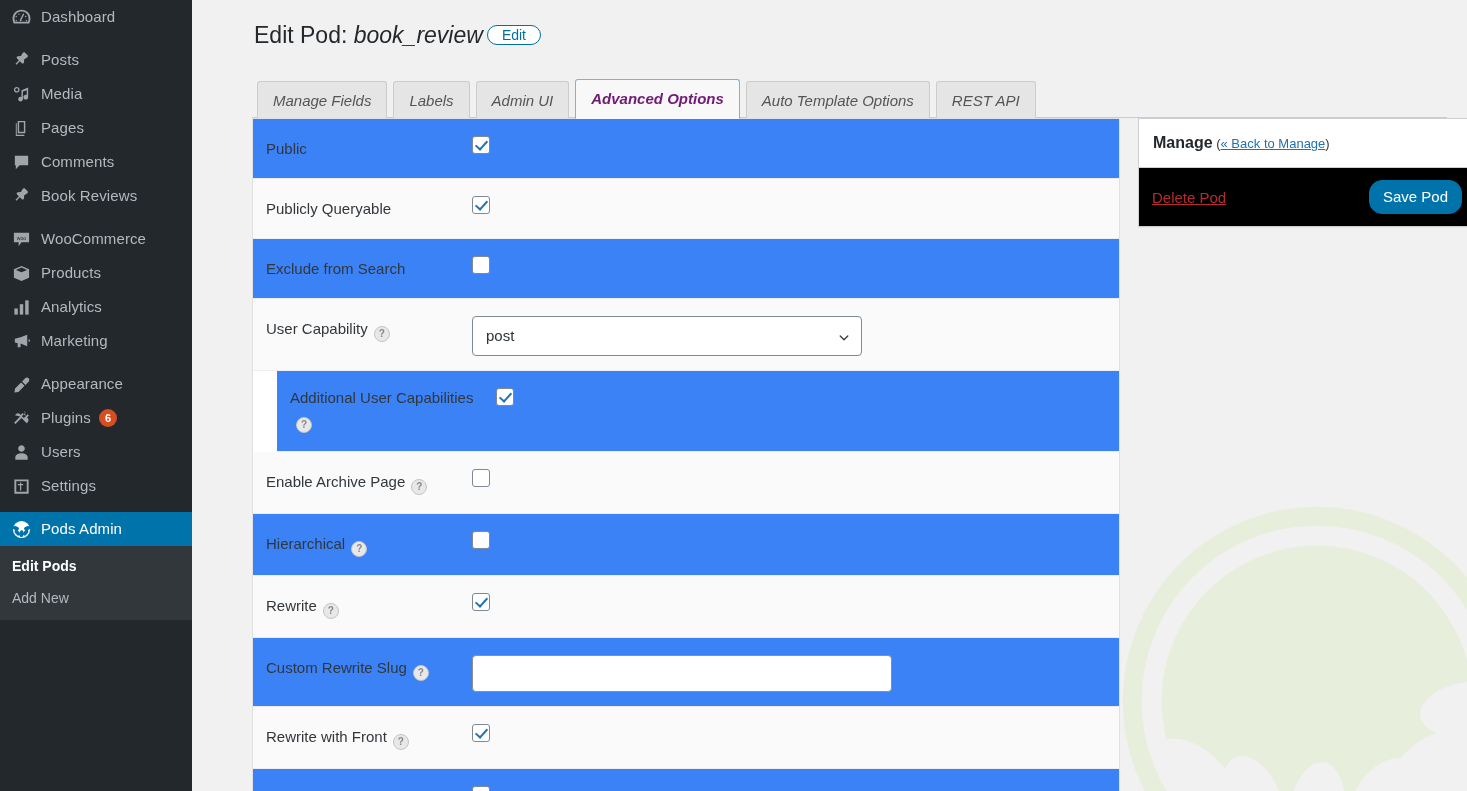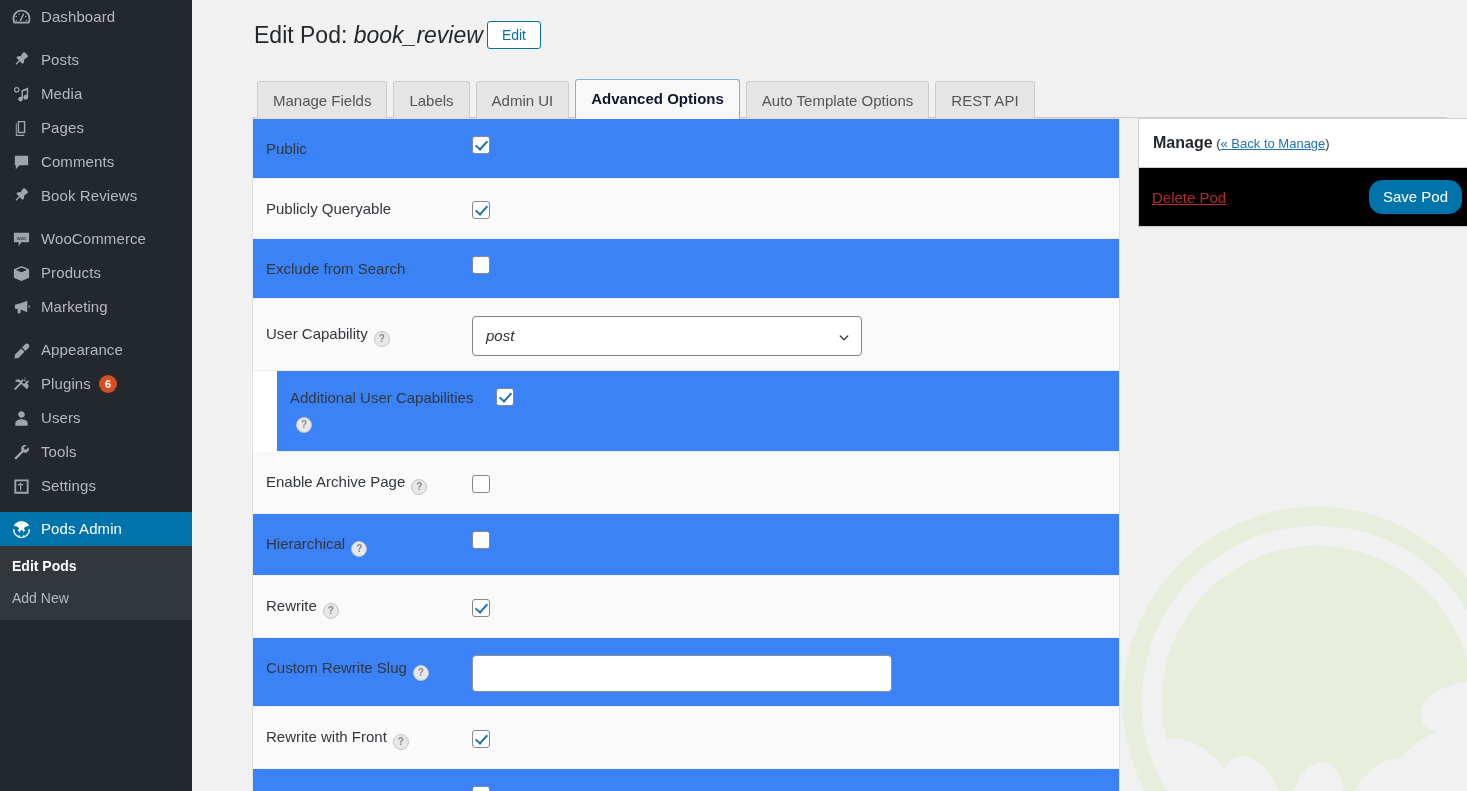--- a/index.html
+++ b/index.html
@@ -102,39 +102,40 @@
     font-size: 23px;
     font-weight: 400;
     color: #23282d;
     line-height: 29px;
     white-space: nowrap;
   }
   .page-title em { font-style: italic; }
   .edit-btn {
     margin-left: 4px;
     display: inline-flex; align-items: center; justify-content: center;
-    height: 28px;
+    height: 20px;
     padding: 0 14px;
     background: #fff;
     border: 1px solid #0071a1;
-    border-radius: 3px;
+    border-radius: 11px;
     color: #0071a1;
     font-size: 14px;
     font-weight: 400;
     cursor: pointer;
     line-height: 34px;
   }
 
   
   .tabs {
     position: relative;
     display: flex; align-items: flex-end;
     padding-left: 23px;
     height: 46px;
     margin-top: 14px;
+    font-style: italic;
   }
   .tabs::after {
     content: "";
     position: absolute;
     left: 18px; right: 20px; bottom: 0;
     height: 1px;
     background: #ccc;
   }
   .tab {
     position: relative;
@@ -149,21 +150,21 @@
     color: #555;
     font-size: 15px;
     cursor: pointer;
     z-index: 1;
     line-height: 35px;
   }
   .tab.active {
     background: #f8f8f8;
     border: 1px solid #7ab3dd;
     border-bottom: 1px solid #f8f8f8;
-    color: #0f172a;
+    color: #701a75;
     font-weight: 600;
     height: 40px;
     margin-bottom: -1px;
     z-index: 3;
     line-height: 38px;
   }
 
   
   .cols { display: flex; align-items: flex-start; padding: 0 20px 0 18px; }
   .col-main { width: 868px; flex: 0 0 868px; }
@@ -175,21 +176,21 @@
     background: #fff;
     border: 1px solid #e1e1e1;
     border-collapse: collapse;
   }
   .form-row {
     display: flex; align-items: flex-start;
     min-height: 59px;
     border-bottom: 1px solid #eee;
     background: #3b82f6;
   }
-  .form-row.alt { background: #fafafa; align-items: center; }
+  .form-row.alt { background: #fafafa; }
   .form-row:last-child { border-bottom: none; }
   .fr-label {
     flex: 0 0 219px;
     padding: 19px 12px 18px 13px;
     font-size: 15px;
     color: #32373c;
     line-height: 22px;
   }
   .fr-label .lbl-text { display: inline; }
   .fr-field {
@@ -242,21 +243,20 @@
     width: 390px; height: 40px;
     background: #fff;
     border: 1px solid #7e8993;
     border-radius: 4px;
     color: #2c3338;
     font-size: 15px;
     padding: 0 34px 0 13px;
     display: flex; align-items: center;
     cursor: pointer;
     line-height: 38px;
-    font-style: italic;
   }
   .sel .chev {
     position: absolute;
     right: 12px; top: 50%;
     margin-top: -3px;
     width: 10px; height: 10px;
   }
 
   
   .txt {
@@ -413,20 +413,30 @@
 
     <div class="menu-item">
       <span class="mi-icon">
         <svg viewBox="0 0 20 20" width="19" height="19">
             <path d="M10 2l8 3.5v9L10 18l-8-3.5v-9L10 2zm0 1.8L4.2 6.3 10 8.8l5.8-2.5L10 3.8z"></path>
           </svg>
       </span>
       <span class="mi-label">Products</span>
     </div>
 
+    <div class="menu-item">
+      <span class="mi-icon">
+        <svg viewBox="0 0 20 20" width="19" height="19">
+            <rect x="2.5" y="11" width="3.6" height="6.5"></rect>
+            <rect x="8.2" y="6.5" width="3.6" height="11"></rect>
+            <rect x="13.9" y="2.5" width="3.6" height="15"></rect>
+          </svg>
+      </span>
+      <span class="mi-label">Analytics</span>
+    </div>
 
     <div class="menu-item">
       <span class="mi-icon">
         <svg viewBox="0 0 20 20" width="19" height="19">
             <path d="M16 3v12l-7-3v4H6v-4.2L3 11V7l6-1.5L16 3zm1.5 4.5c.8 0 1.5.7 1.5 1.5s-.7 1.5-1.5 1.5V7.5z"></path>
           </svg>
       </span>
       <span class="mi-label">Marketing</span>
     </div>
 
@@ -453,28 +463,20 @@
 
     <div class="menu-item">
       <span class="mi-icon">
         <svg viewBox="0 0 20 20" width="19" height="19">
             <path d="M10 9.3c1.9 0 3.5-1.6 3.5-3.5S11.9 2.3 10 2.3 6.5 3.9 6.5 5.8 8.1 9.3 10 9.3zm0 1.6c-2.8 0-6.5 1.4-6.5 4.2v2.6h13v-2.6c0-2.8-3.7-4.2-6.5-4.2z"></path>
           </svg>
       </span>
       <span class="mi-label">Users</span>
     </div>
 
-    <div class="menu-item">
-      <span class="mi-icon">
-        <svg viewBox="0 0 20 20" width="19" height="19">
-            <path d="M15.4 2.6c-1.8-1-4.1-.4-5.2 1.4-.8 1.3-.7 2.9 0 4.1L2.5 15.8l1.7 1.7 7.7-7.7c1.2.7 2.8.8 4.1 0 1.8-1.1 2.4-3.4 1.4-5.2l-2.5 2.5-2-.6-.6-2 3.1-1.9z"></path>
-          </svg>
-      </span>
-      <span class="mi-label">Tools</span>
-    </div>
 
     <div class="menu-item">
       <span class="mi-icon">
         <svg viewBox="0 0 20 20" width="19" height="19">
             <path d="M2.5 2.5h15v15h-15v-15zm2 2v11h11v-11h-11z"></path>
             <path d="M6.2 7.3h2.2V5.9h1.3v1.4h2.1v1.3H9.7v5.5H8.4V8.6H6.2V7.3z"></path>
           </svg>
       </span>
       <span class="mi-label">Settings</span>
     </div>

